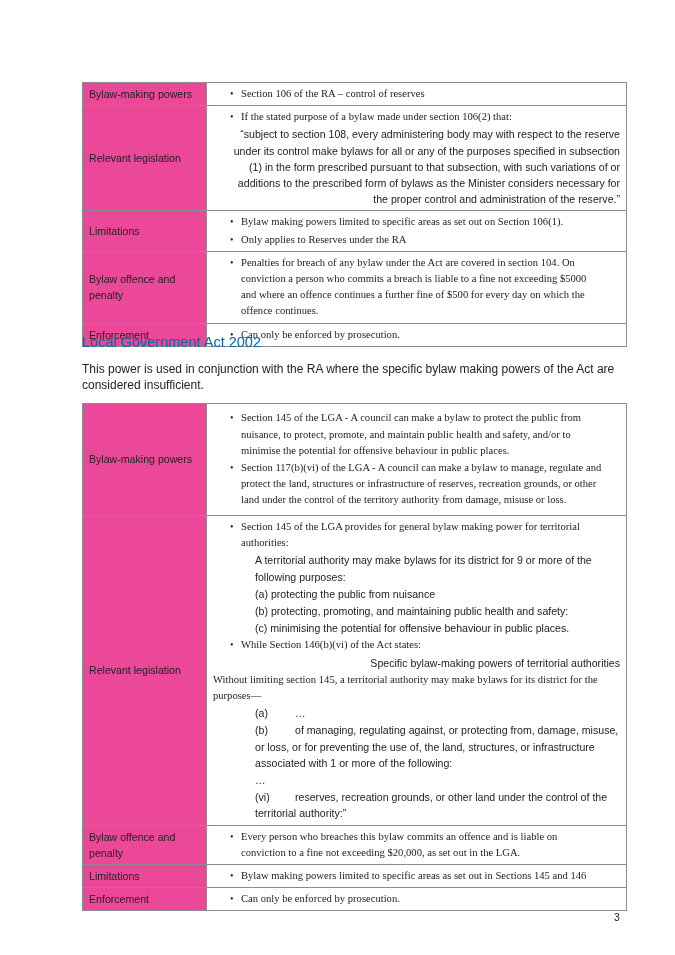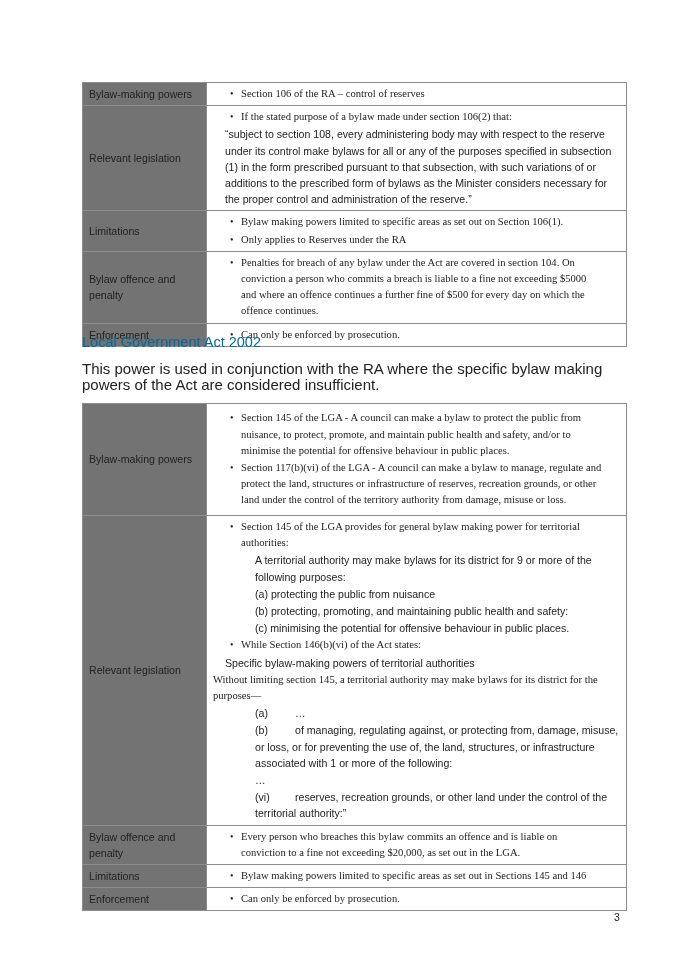--- a/index.html
+++ b/index.html
@@ -2,33 +2,33 @@
 <html><head>
 <meta charset="utf-8">
 <style>
   html, body { margin: 0; padding: 0; background: #ffffff; }
   body { width: 675px; height: 955px; position: relative; overflow: hidden;
          font-family: "Liberation Sans", sans-serif; color: #222222; }
   .page { position: absolute; left: 0; top: 0; width: 675px; height: 955px; }
   table.doc { position: absolute; left: 82px; border-collapse: collapse; width: 545px;
               font-size: 10.6px; line-height: 16.2px; }
   table.doc td { border: 1px solid #8c8c8c; vertical-align: middle; padding: 0; }
-  td.lbl { background: #737373; width: 113px; padding: 1px 4px 1px 6px !important; }
+  td.lbl { background: #ec4899; width: 113px; padding: 1px 4px 1px 6px !important; }
   td.val { padding: 2px 6px 2px 6px !important; }
   .b { position: relative; padding-left: 12px; margin: 1px 16px; font-family: Liberation Serif, serif; }
   .b::before { content: "\2022"; position: absolute; left: 1px; top: 0; font-size: 10px; }
-  .p { padding-left: 12px; margin: 1px 0; }
+  .p { padding-left: 12px; margin: 1px 0; text-align: right; }
   .p0 { padding-left: 0; margin: 1px 0; font-family: Liberation Serif, serif; }
   .ind { padding-left: 42px; margin: 1px 0; }
   .ind2 { padding-left: 42px; margin: 1px 0; }
   .tab { display: inline-block; width: 40px; }
   #t1 { top: 82px; }
   #t2 { top: 403px; }
   .heading { position: absolute; left: 82px; top: 334px; font-size: 14.5px; color: #0369a1; text-align: center; }
-  .intro { position: absolute; left: 82px; top: 361px; width: 545px; font-size: 15px; line-height: 16px; }
+  .intro { position: absolute; left: 82px; top: 361px; width: 545px; font-size: 12px; line-height: 16px; }
   .pageno { position: absolute; left: 614px; top: 911px; font-size: 10.5px; }
 </style>
 </head>
 <body>
 
 <div class="page">
 
   <table class="doc" id="t1">
     <tbody>
         <tr style="height:20px">

